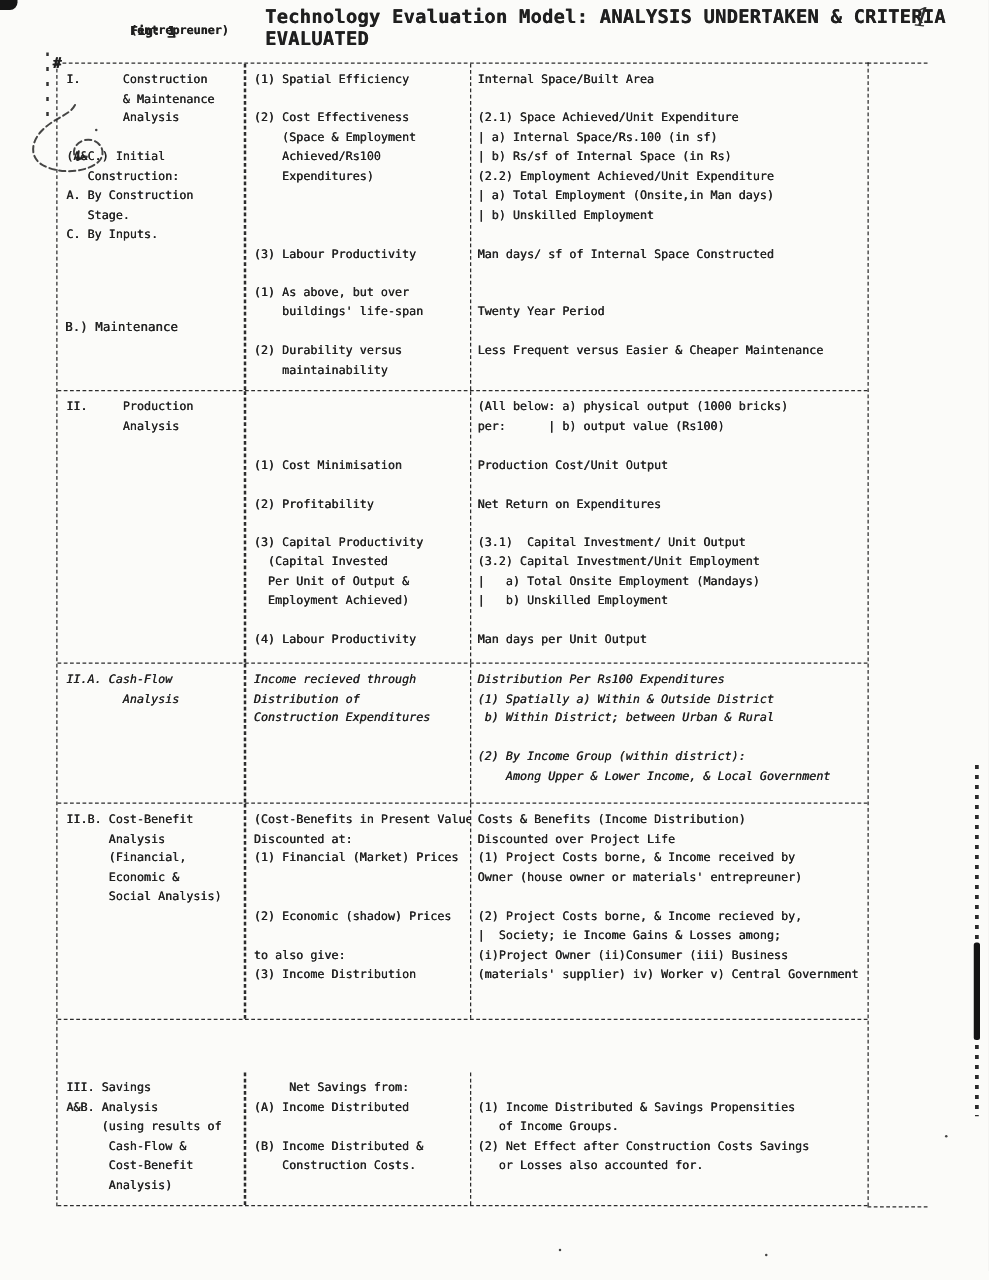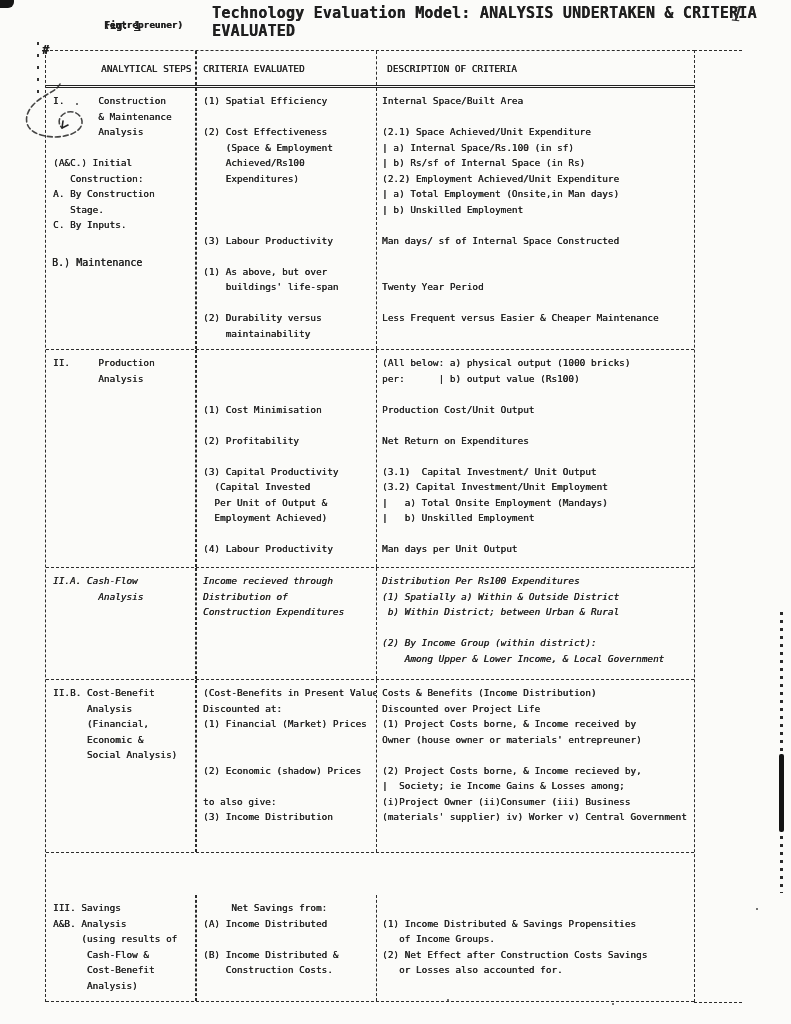--- a/index.html
+++ b/index.html
@@ -68,25 +68,20 @@
   <div class="fig txt"><span>Fig:</span> <span class="u">1</span></div>
   <div class="title txt">Technology Evaluation Model: ANALYSIS UNDERTAKEN &amp; CRITERIA EVALUATED</div>
   <div class="subtitle txt">(entrepreuner)</div>
   <div class="pageno">1</div>
 
   <div class="tbl">
     <div class="hash txt">#</div>
     <div class="top-ext"></div>
     <div class="bot-ext"></div>
 
-    <div class="thead">
-      <div class="cell th c1 txt">ANALYTICAL STEPS</div>
-      <div class="cell th c2 txt">CRITERIA EVALUATED</div>
-      <div class="cell th c3 txt">DESCRIPTION OF CRITERIA</div>
-    </div>
 
     <div class="sec s1">
       <div class="cell c1 txt">I.      Construction
         &amp; Maintenance
         Analysis
 
 (A&amp;C.) Initial
    Construction:
 A. By Construction
    Stage.

